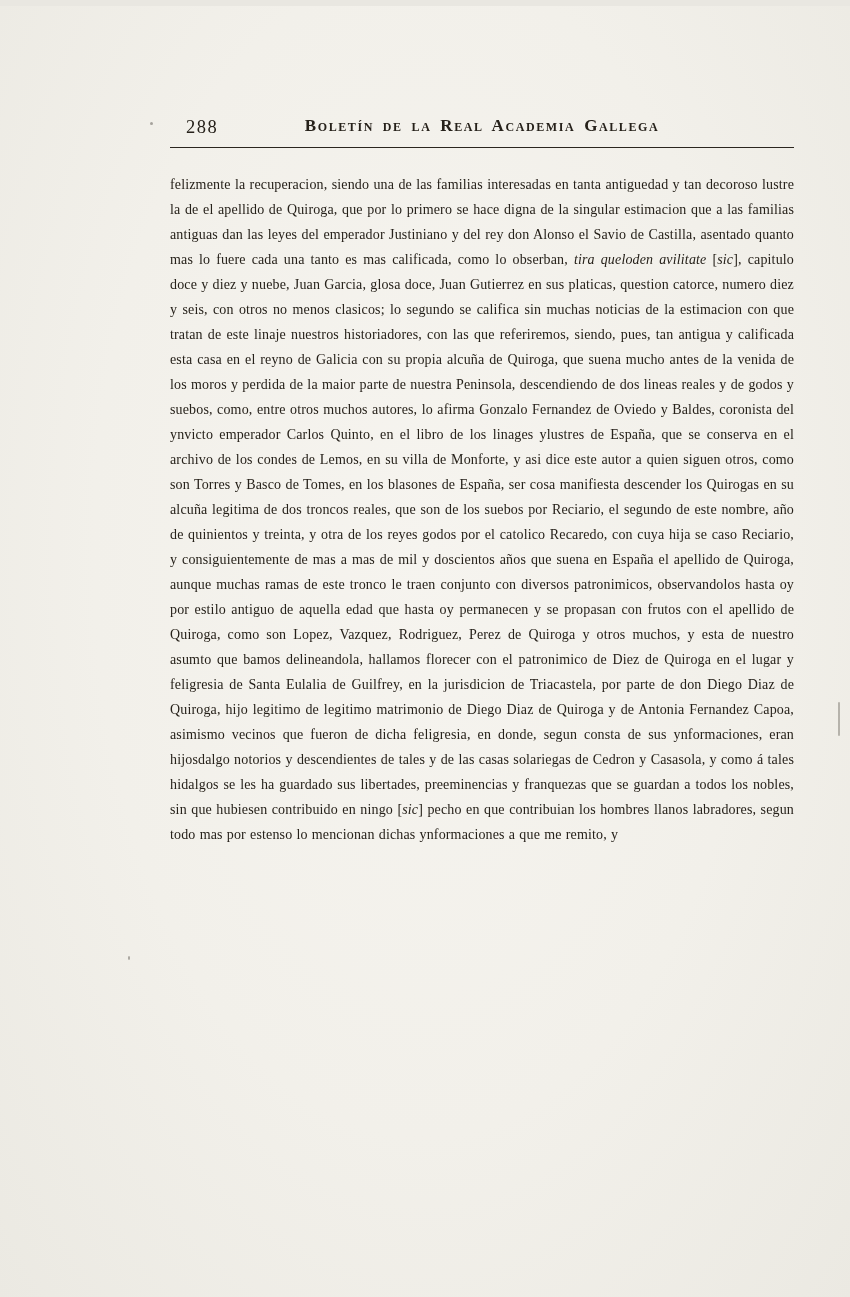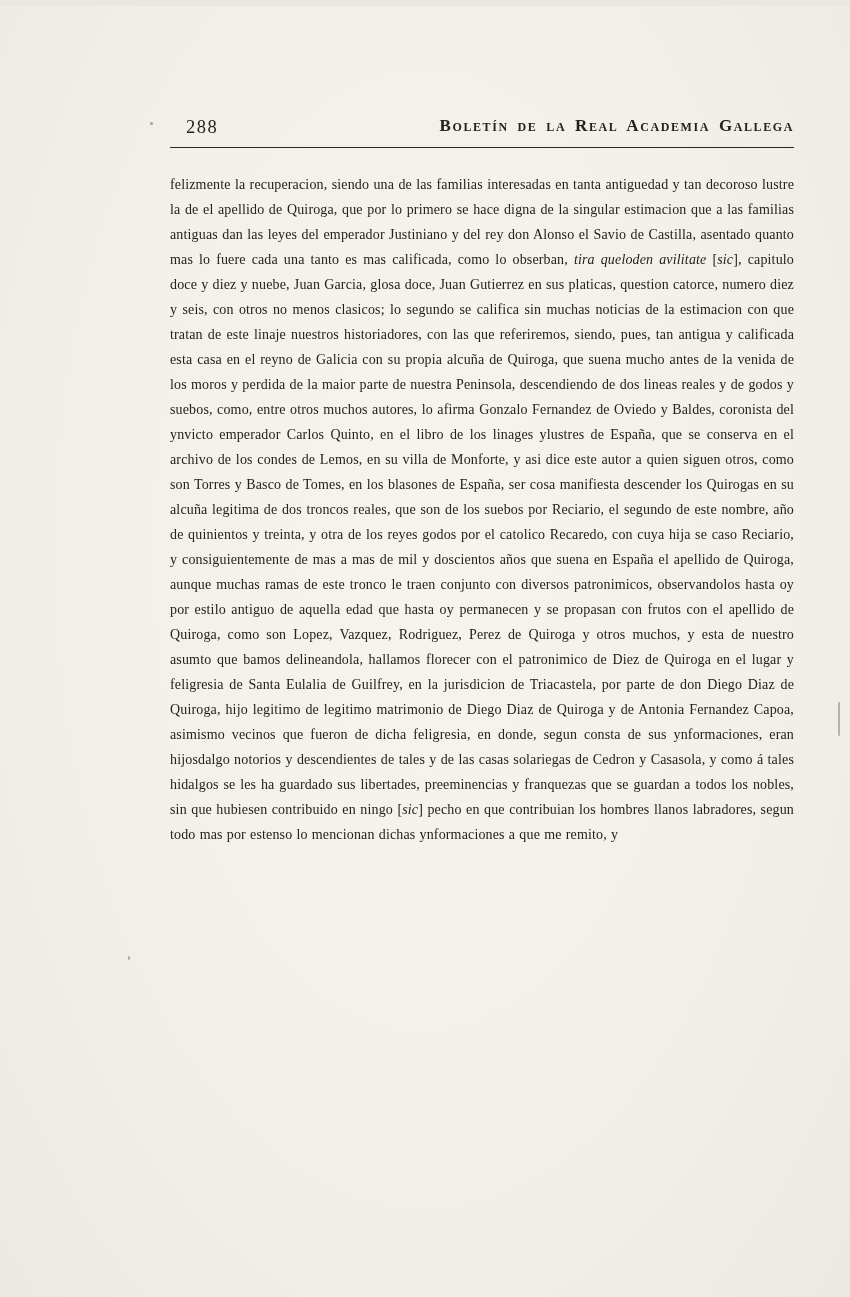--- a/index.html
+++ b/index.html
@@ -28,21 +28,21 @@
     height: 26px;
   }
   .page-number {
     position: absolute;
     left: 16px;
     top: 1px;
     font-size: 18.5px;
     letter-spacing: 1.5px;
   }
   .journal-title {
-    text-align: right;
+    text-align: center;
     font-size: 17px;
     font-variant: small-caps;
     font-weight: 600;
     letter-spacing: 1.6px;
     word-spacing: 3px;
   }
   .header-rule {
     margin-top: 5px;
     height: 0;
     border-top: 1.6px solid #2b261f;

